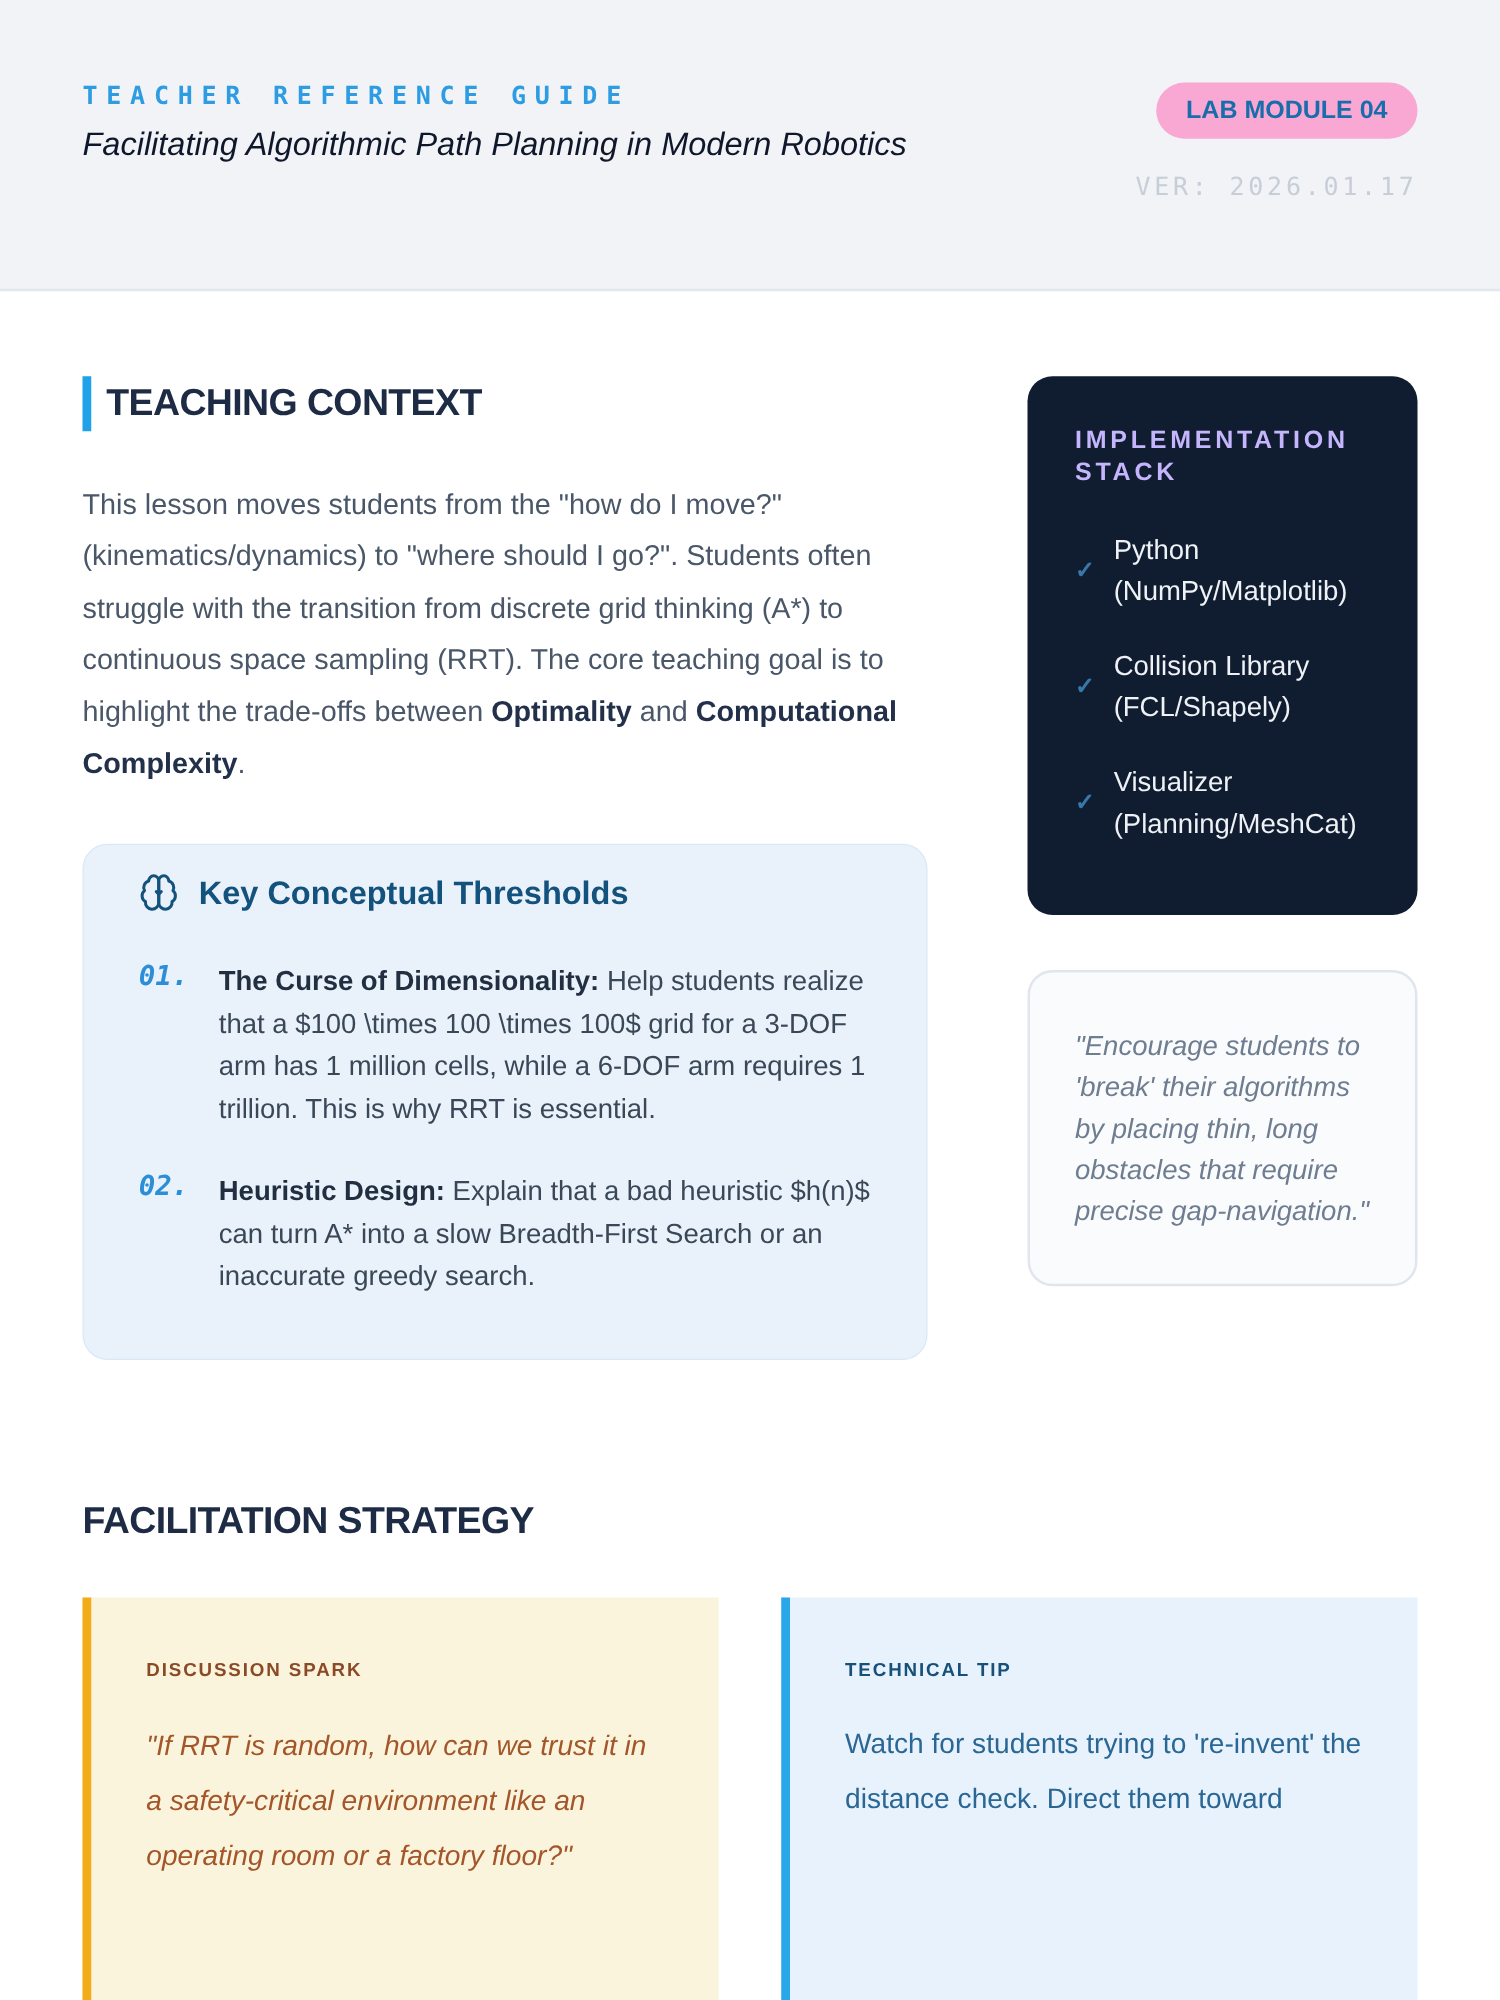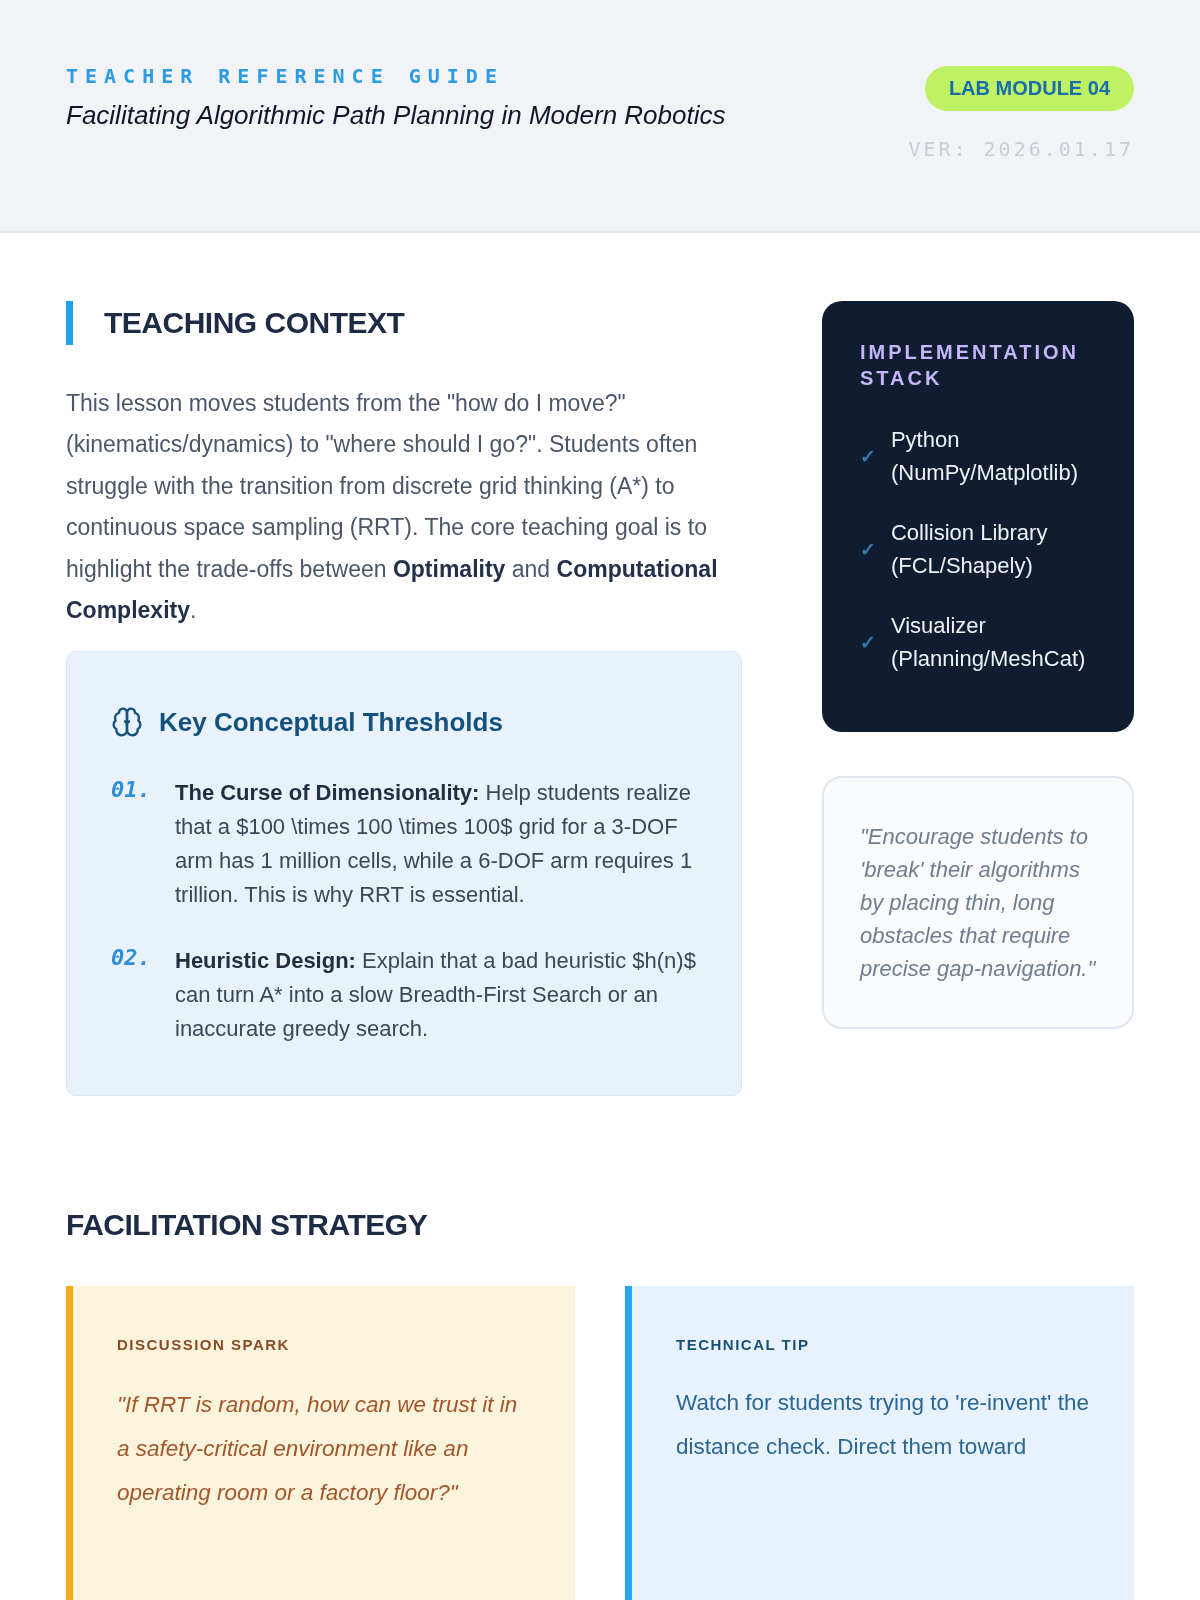--- a/index.html
+++ b/index.html
@@ -38,21 +38,21 @@
   }
   .page-subtitle {
     margin-top: 12px;
     font-style: italic;
     font-size: 26px;
     color: #0f172a;
   }
   .header-right { text-align: right; flex: 0 0 auto; padding-top: 2px; }
   .badge {
     display: inline-block;
-    background: #bef264;
+    background: #f9a8d4;
     color: #1a6dab;
     font-weight: bold;
     font-size: 20px;
     padding: 11px 24px;
     border-radius: 999px;
   }
   .version {
     margin-top: 26px;
     font-family: "DejaVu Sans Mono", monospace;
     font-size: 20px;
@@ -62,21 +62,21 @@
 
   
   .main { padding: 0 66px; }
   .row1 { display: flex; gap: 80px; margin-top: 68px; }
   .col-left { flex: 0 0 676px; width: 676px; }
   .col-right { flex: 1 1 auto; min-width: 0; }
 
   .section-heading {
     display: flex;
     align-items: center;
-    gap: 31px;
+    gap: 12px;
     font-size: 30px;
     font-weight: bold;
     letter-spacing: -0.5px;
     color: #1d2b45;
   }
   .accent-bar {
     display: inline-block;
     width: 7px;
     height: 44px;
     background: #1fa2e8;
@@ -85,25 +85,25 @@
   .body-text {
     margin-top: 38px;
     font-size: 23px;
     line-height: 1.8;
     color: #4a5769;
   }
   .body-text strong { color: #22304a; }
 
   
   .key-box {
-    margin-top: 20px;
+    margin-top: 44px;
     background: #e9f2fb;
     border: 1px solid #d9e8f6;
-    border-radius: 10px;
-    padding: 54px 44px 50px 44px;
+    border-radius: 20px;
+    padding: 22px 44px 50px 44px;
   }
   .key-title-row { display: flex; align-items: center; gap: 16px; color: #14527e; }
   .key-title-row h3 { font-size: 26px; font-weight: bold; color: #14527e; }
   .brain { display: inline-flex; }
   .key-list { list-style: none; margin-top: 38px; }
   .key-item { display: flex; gap: 20px; margin-bottom: 32px; }
   .key-item:last-child { margin-bottom: 0; }
   .key-num {
     flex: 0 0 44px;
     font-family: "DejaVu Sans Mono", monospace;

